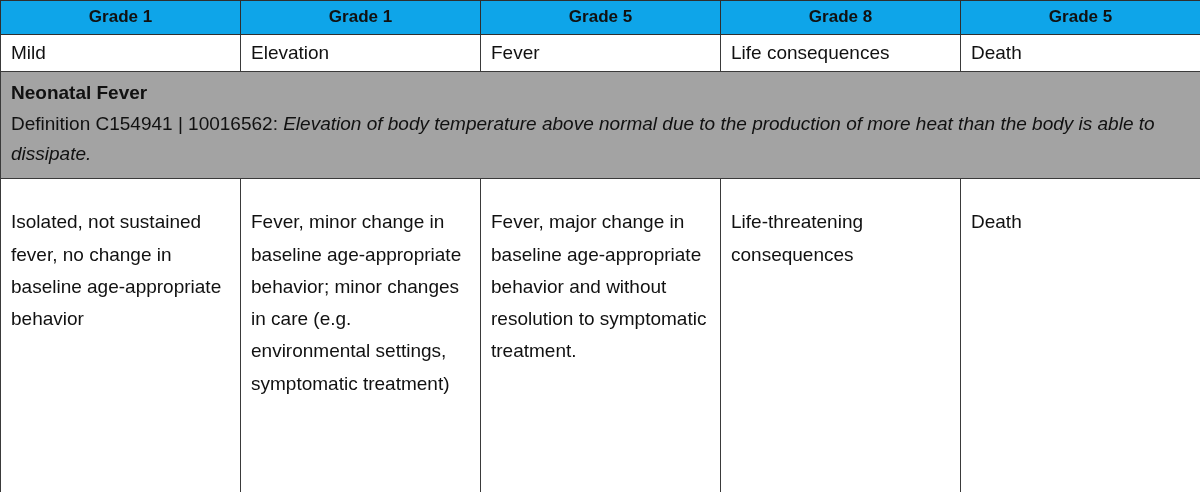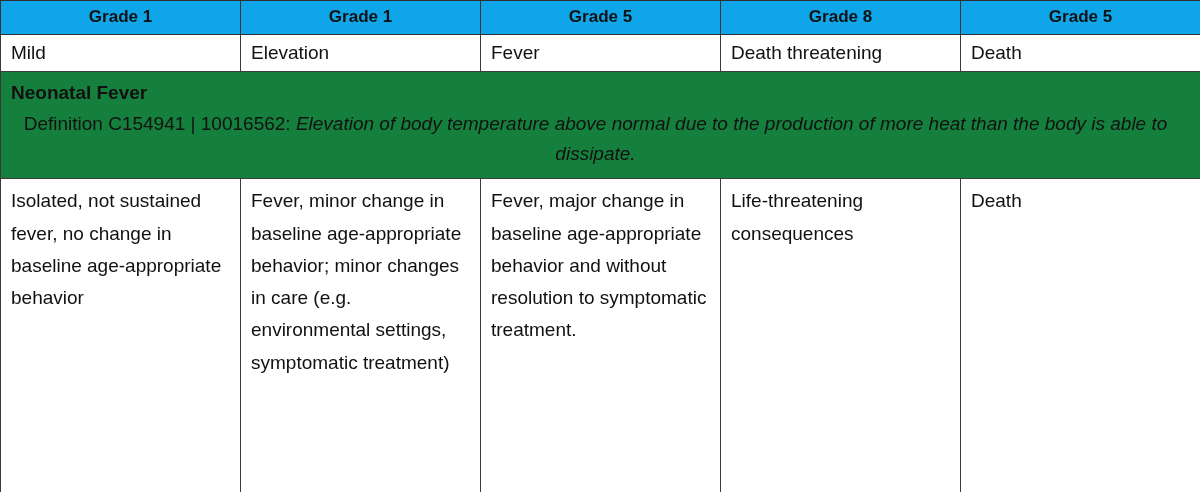--- a/index.html
+++ b/index.html
@@ -54,46 +54,46 @@
   .severity-row td {
     height: 34px;
     vertical-align: middle;
     padding-top: 2px;
     padding-bottom: 2px;
     background: #ffffff;
   }
 
   
   .definition-row td {
-    background: #15803d;
+    background: #a3a3a3;
     padding: 6px 20px 8px 10px;
     line-height: 1.62;
   }
   .definition-term {
     font-weight: bold;
     display: block;
   }
   .definition-body {
     display: block;
-    text-align: center;
   }
   .definition-label { font-style: normal; }
   .definition-text { font-style: italic; }
 
   
   .grades-row td {
     background: #ffffff;
     line-height: 1.70;
     padding-top: 6px;
     padding-bottom: 6px;
     height: 325px;
   }
   .cell-text {
     display: block;
     white-space: pre-line;
+    margin-top: 21px;
   }
 </style>
 </head>
 <body>
 
 <table class="ctcae-table">
   <colgroup>
     <col class="grade-col">
     <col class="grade-col">
     <col class="grade-col">
@@ -107,21 +107,21 @@
       <th>Grade 5</th>
       <th>Grade 8</th>
       <th>Grade 5</th>
     </tr>
   </thead>
   <tbody>
     <tr class="severity-row">
       <td>Mild</td>
       <td>Elevation</td>
       <td>Fever</td>
-      <td>Death threatening</td>
+      <td>Life consequences</td>
       <td>Death</td>
     </tr>
     <tr class="definition-row">
       <td colspan="5">
         <span class="definition-term">Neonatal Fever</span>
         <span class="definition-body"><span class="definition-label">Definition C154941 | 10016562:</span><span class="definition-text"> Elevation of body temperature above normal due to the production of more heat than the body is able to dissipate.</span></span>
       </td>
     </tr>
     <tr class="grades-row">
       <td>

